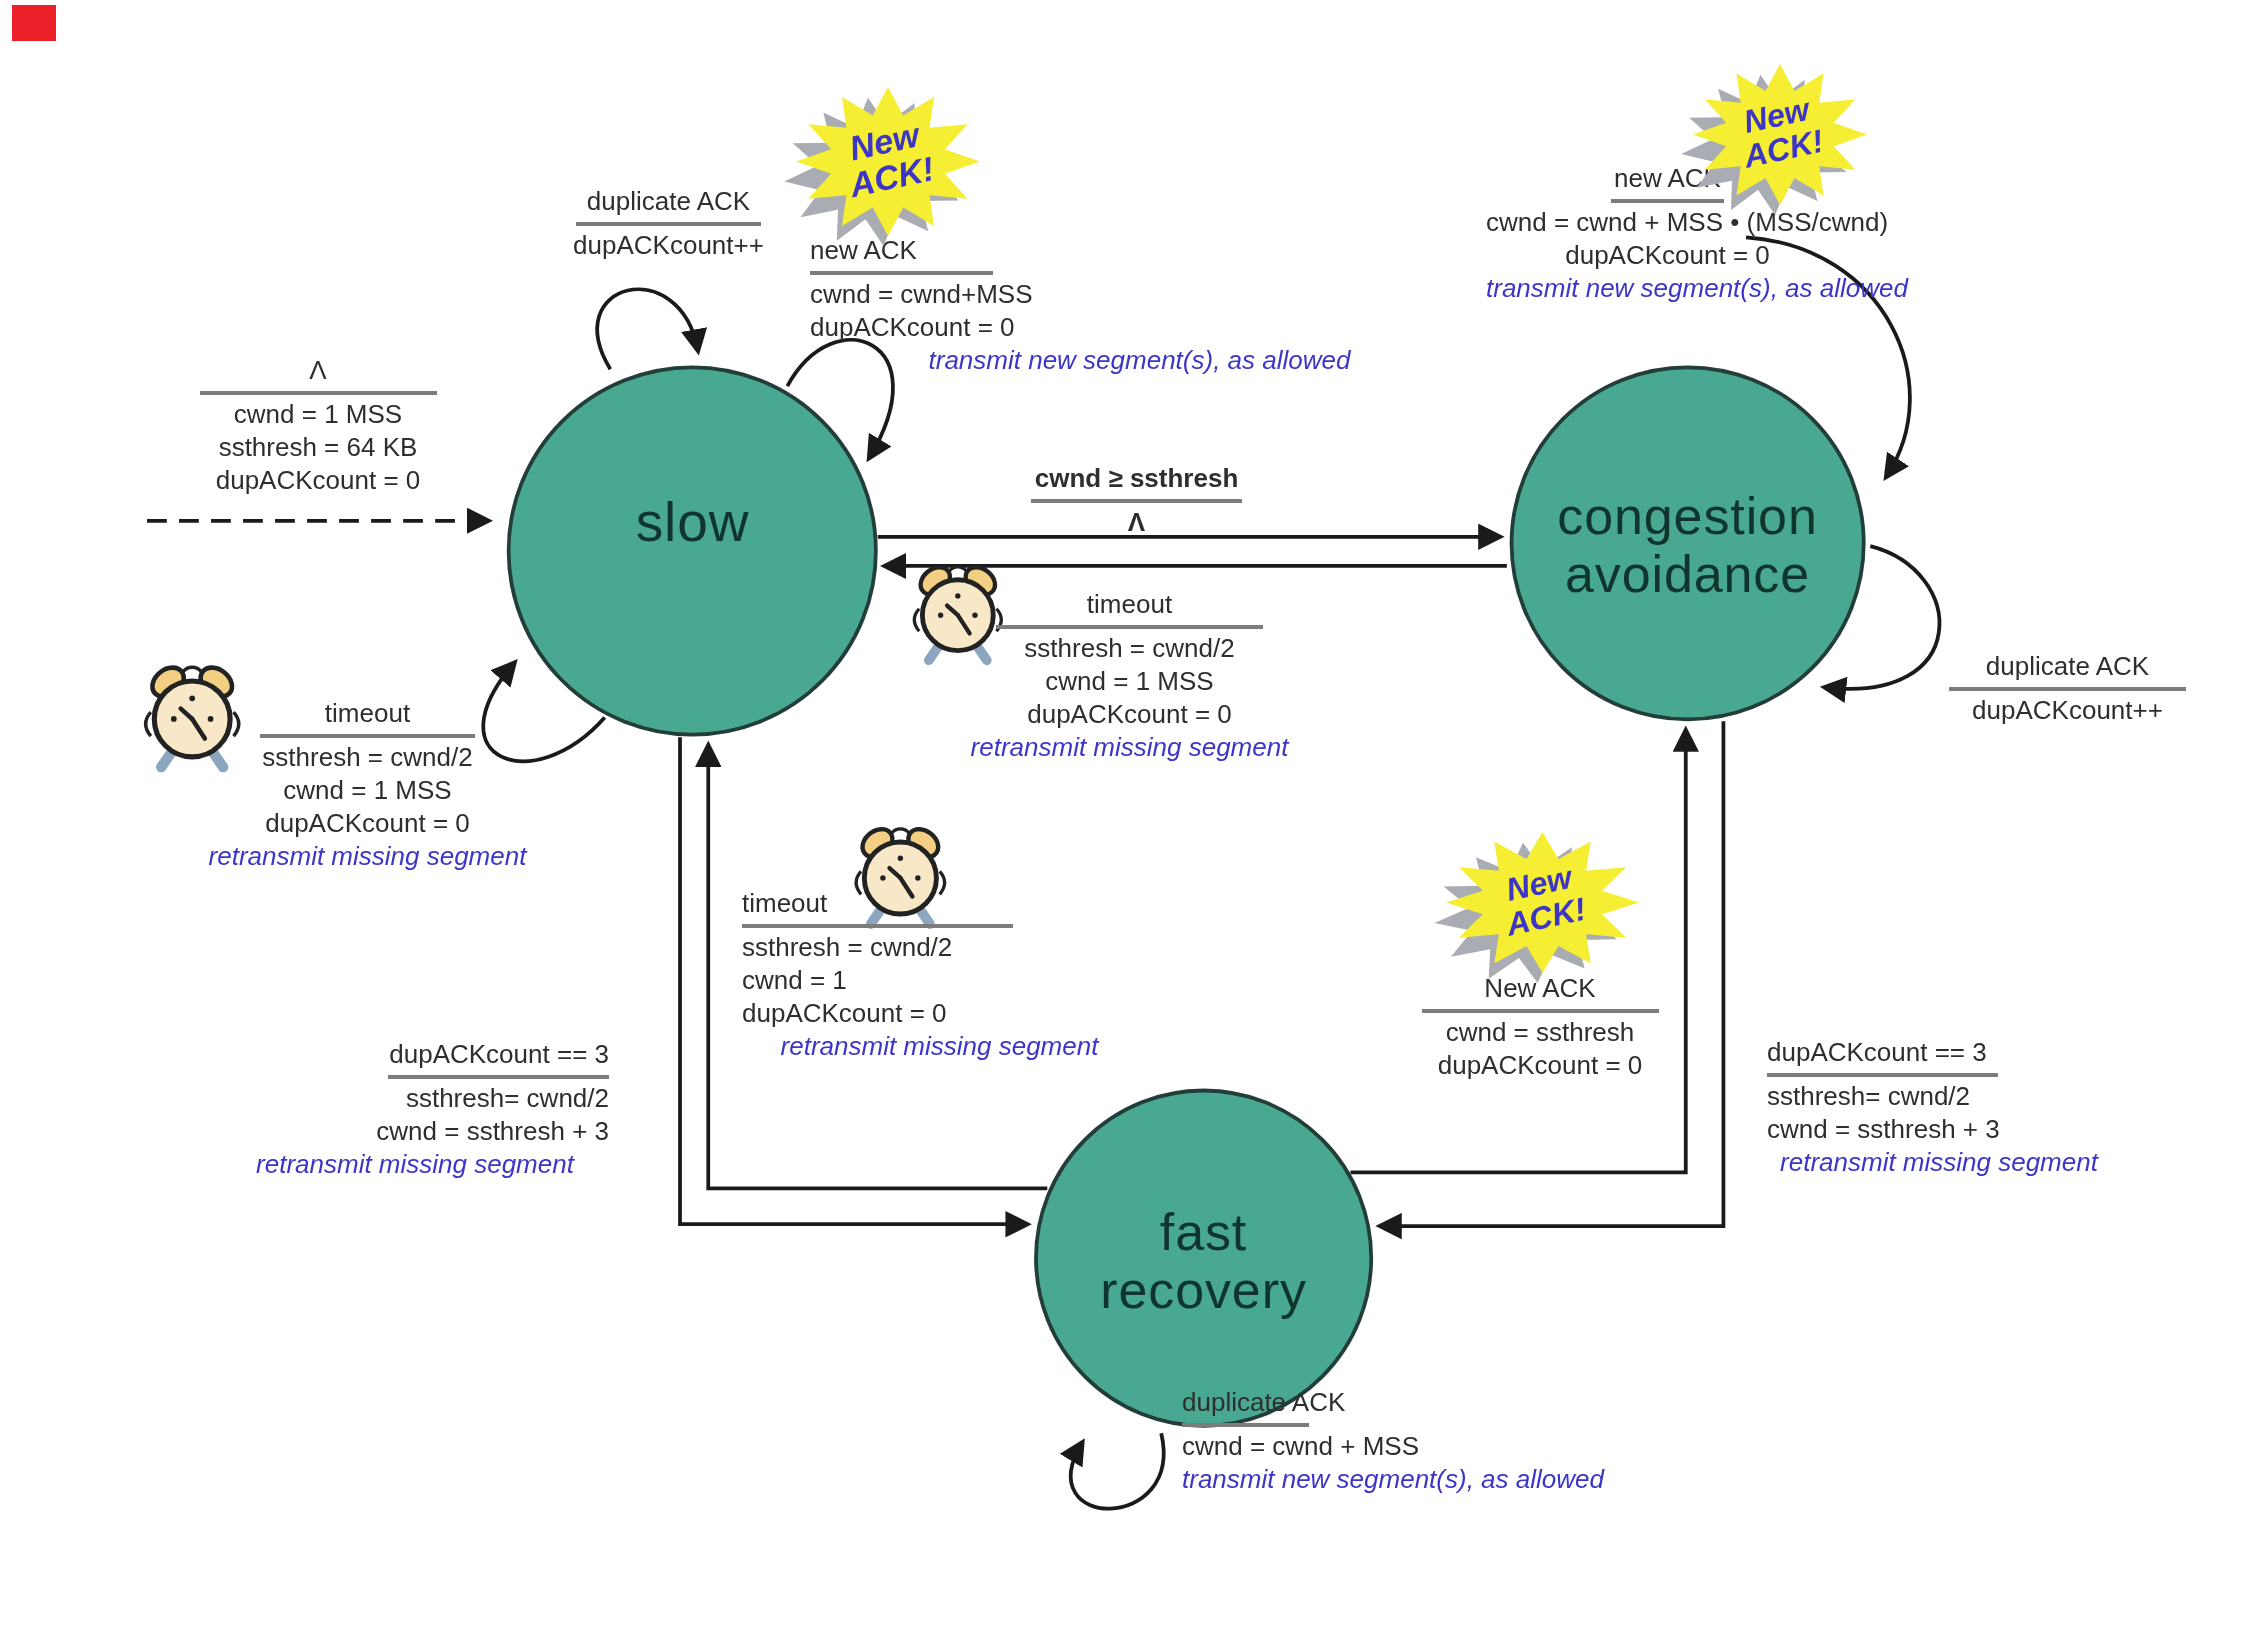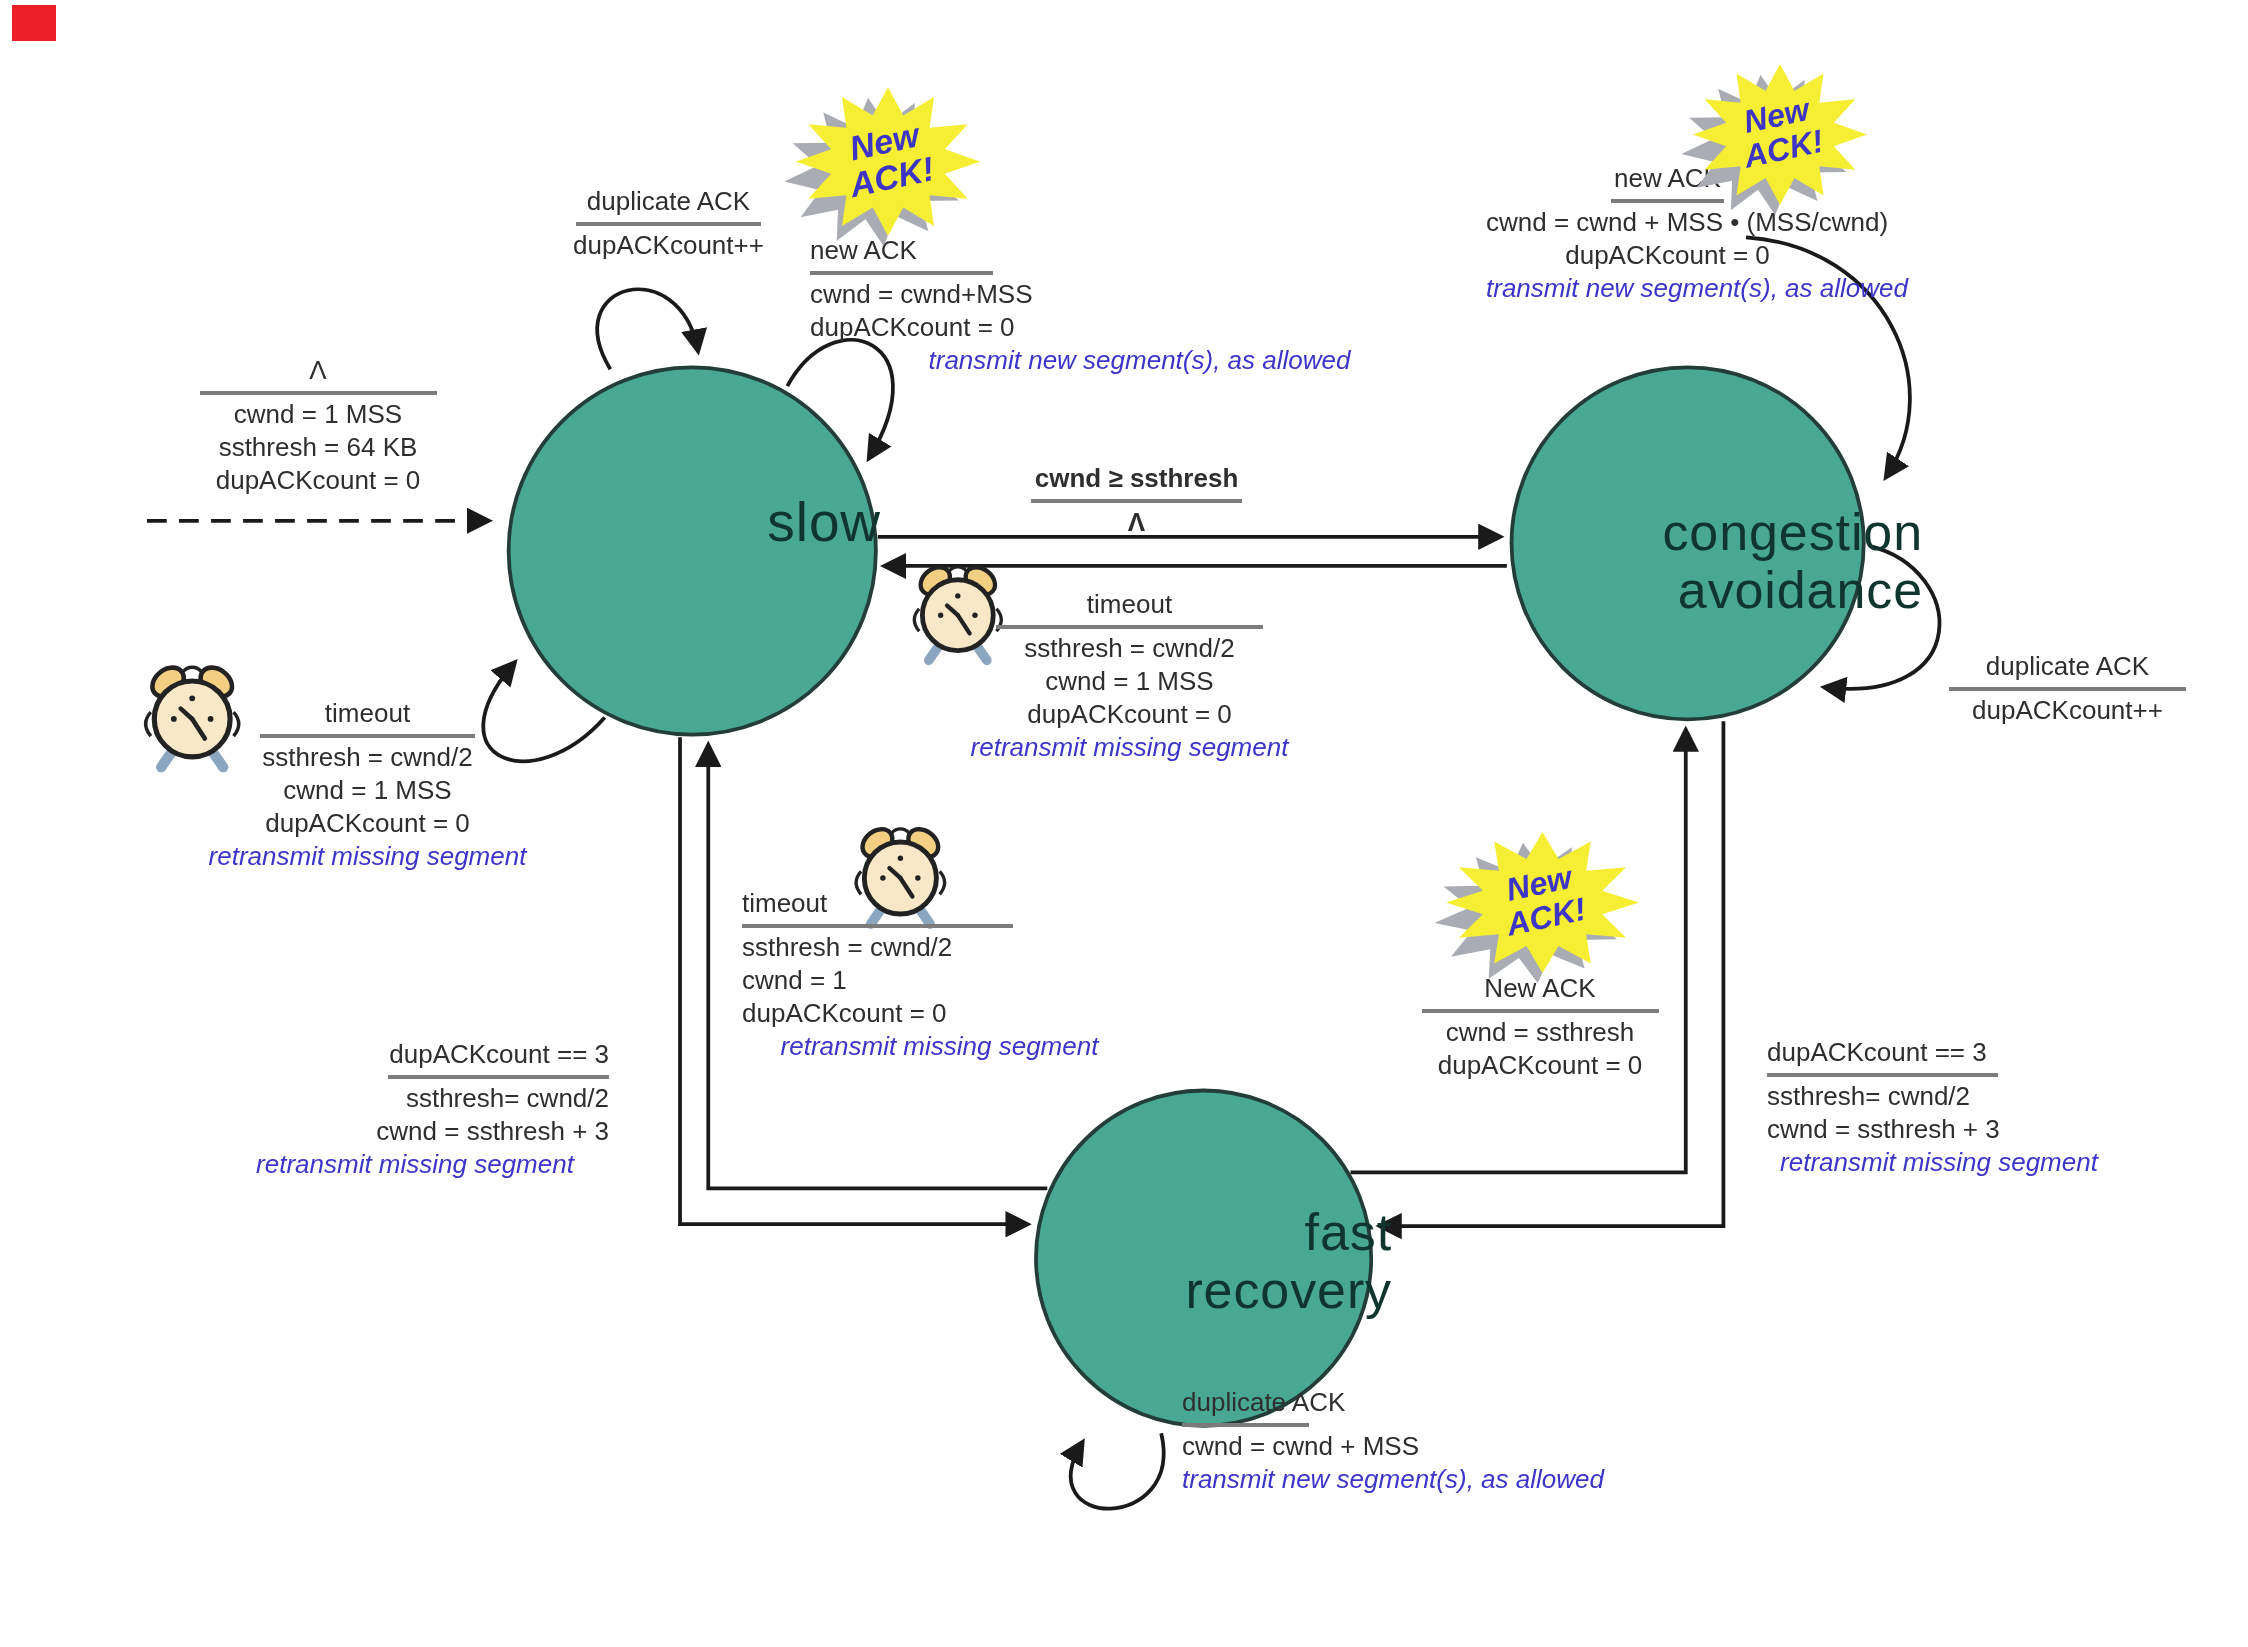--- a/index.html
+++ b/index.html
@@ -8,21 +8,21 @@
     --action-blue:#3c35c9; --label-dark:#2e2e2e; --rule-gray:#7c7c7c;
     --line-black:#1a1a1a; --record-red:#ec2028;
   }
   html,body{margin:0;padding:0;background:#ffffff;}
   #stage{position:relative;width:2249px;height:1648px;background:#ffffff;overflow:hidden;
          font-family:"Liberation Sans", sans-serif;}
   svg.bg{position:absolute;left:0;top:0;}
   .state-circle{fill:var(--state-fill);stroke:var(--state-stroke);stroke-width:4;}
   .conn{stroke:var(--line-black);stroke-width:4;fill:none;}
   .dashed{stroke-dasharray:21 13;}
-  .state-label{position:absolute;text-align:right;color:var(--state-text);
+  .state-label{position:absolute;text-align:center;color:var(--state-text);
                font-size:52px;line-height:58px;letter-spacing:0.9px;}
   .lblock{position:absolute;font-size:26px;color:var(--label-dark);line-height:33px;white-space:nowrap;}
   .lblock.center{text-align:center;}
   .lblock.right{text-align:right;}
   .lblock .rule{height:3.8px;background:var(--rule-gray);margin:3.8px auto;}
   .lblock.left-a .rule{margin:3.8px 0;}
   .lblock.right .rule{margin:3.8px 0 3.8px auto;}
   .note{color:var(--action-blue);font-style:italic;text-align:center;}
   .burst{position:absolute;}
   .burst .shadow,.burst .star{position:absolute;inset:0;
@@ -84,21 +84,21 @@
     <use href="#clk" transform="translate(143,700) scale(1.22)"></use>
     <use href="#clk" transform="translate(960,594) scale(1.14)"></use>
     <use href="#clk" transform="translate(898,872) scale(1.16)"></use>
   </svg>
 
   <div class="record"></div>
 
   <div class="state-label" style="left:504px;top:492px;width:377px;font-size:55px;line-height:60px;">
     <div>slow</div>
   </div>
-  <div class="state-label" style="left:1452px;top:503px;width:471px;">
+  <div class="state-label" style="left:1452px;top:487px;width:471px;">
     <div>congestion</div>
     <div>avoidance</div>
   </div>
   <div class="state-label" style="left:1015px;top:1203px;width:377px;">
     <div>fast</div>
     <div>recovery</div>
   </div>
 
   <div class="lblock center" style="left:172px;top:354px;width:292px;">
     <div>Λ</div>

